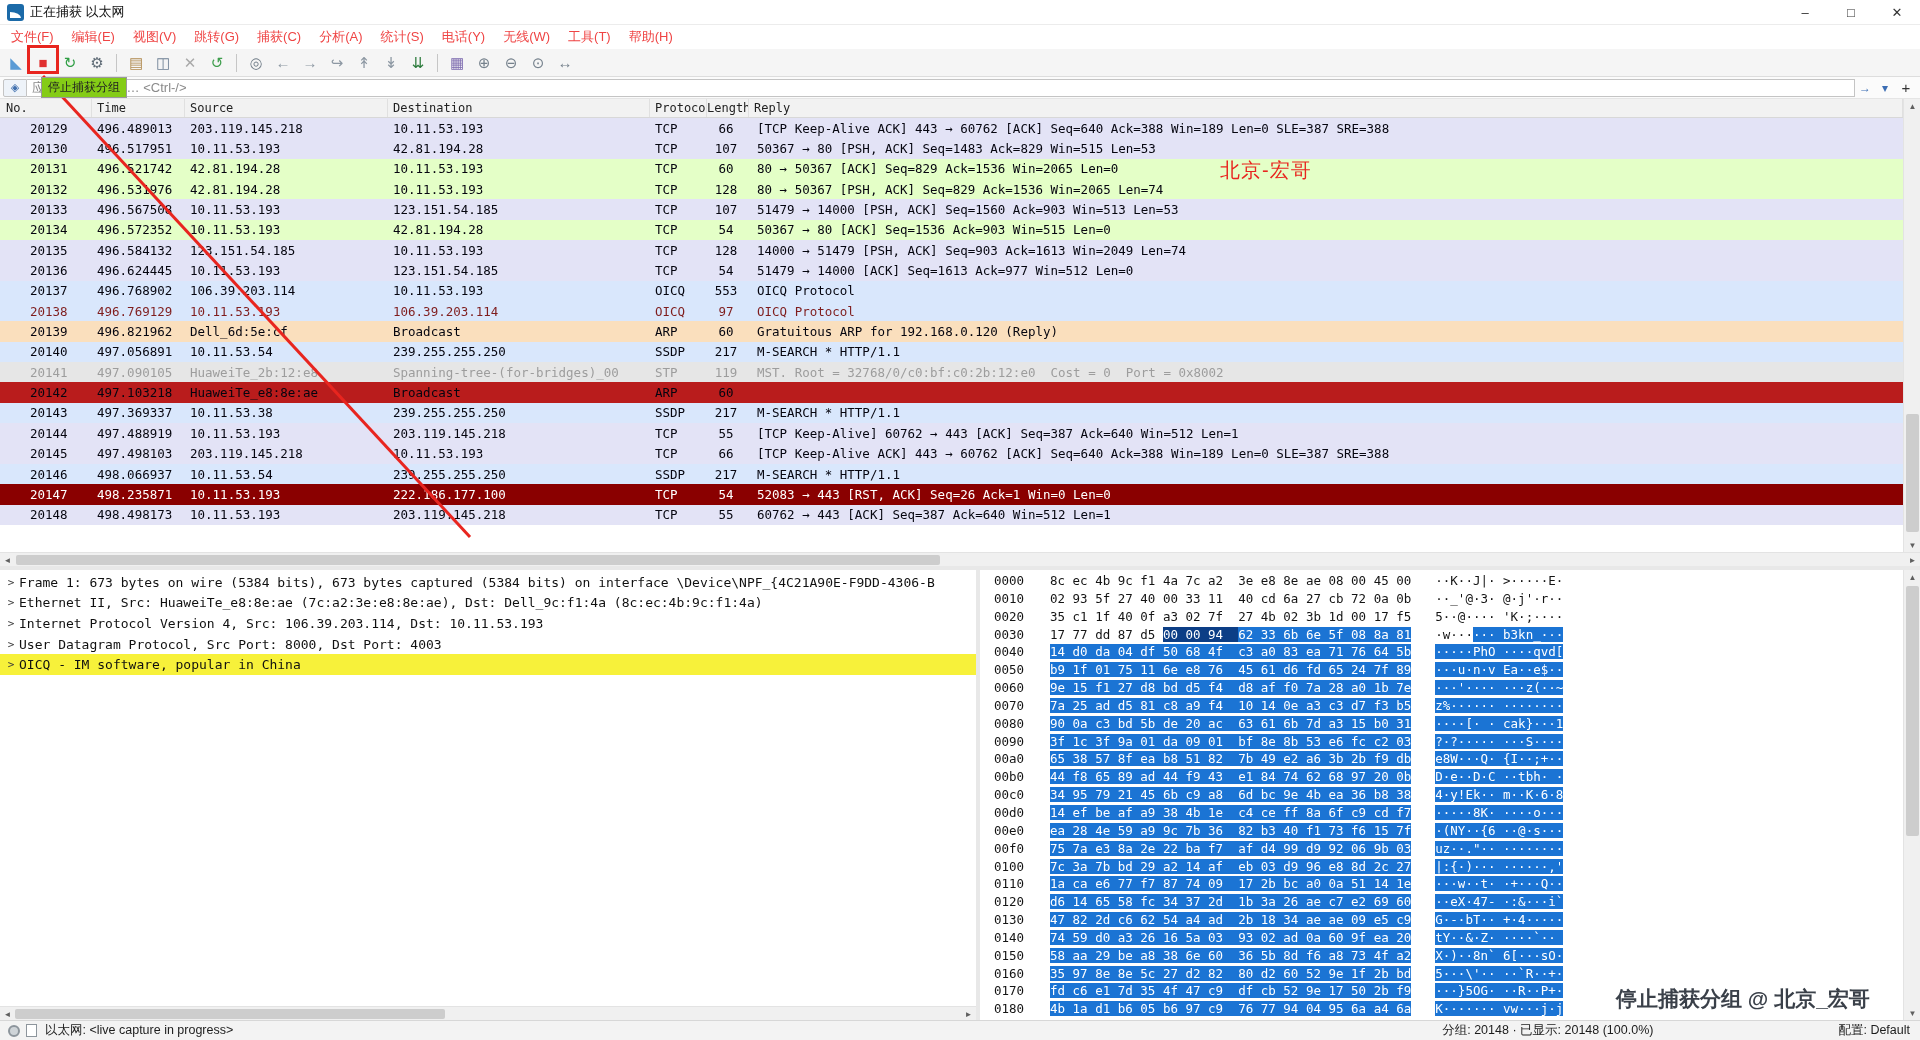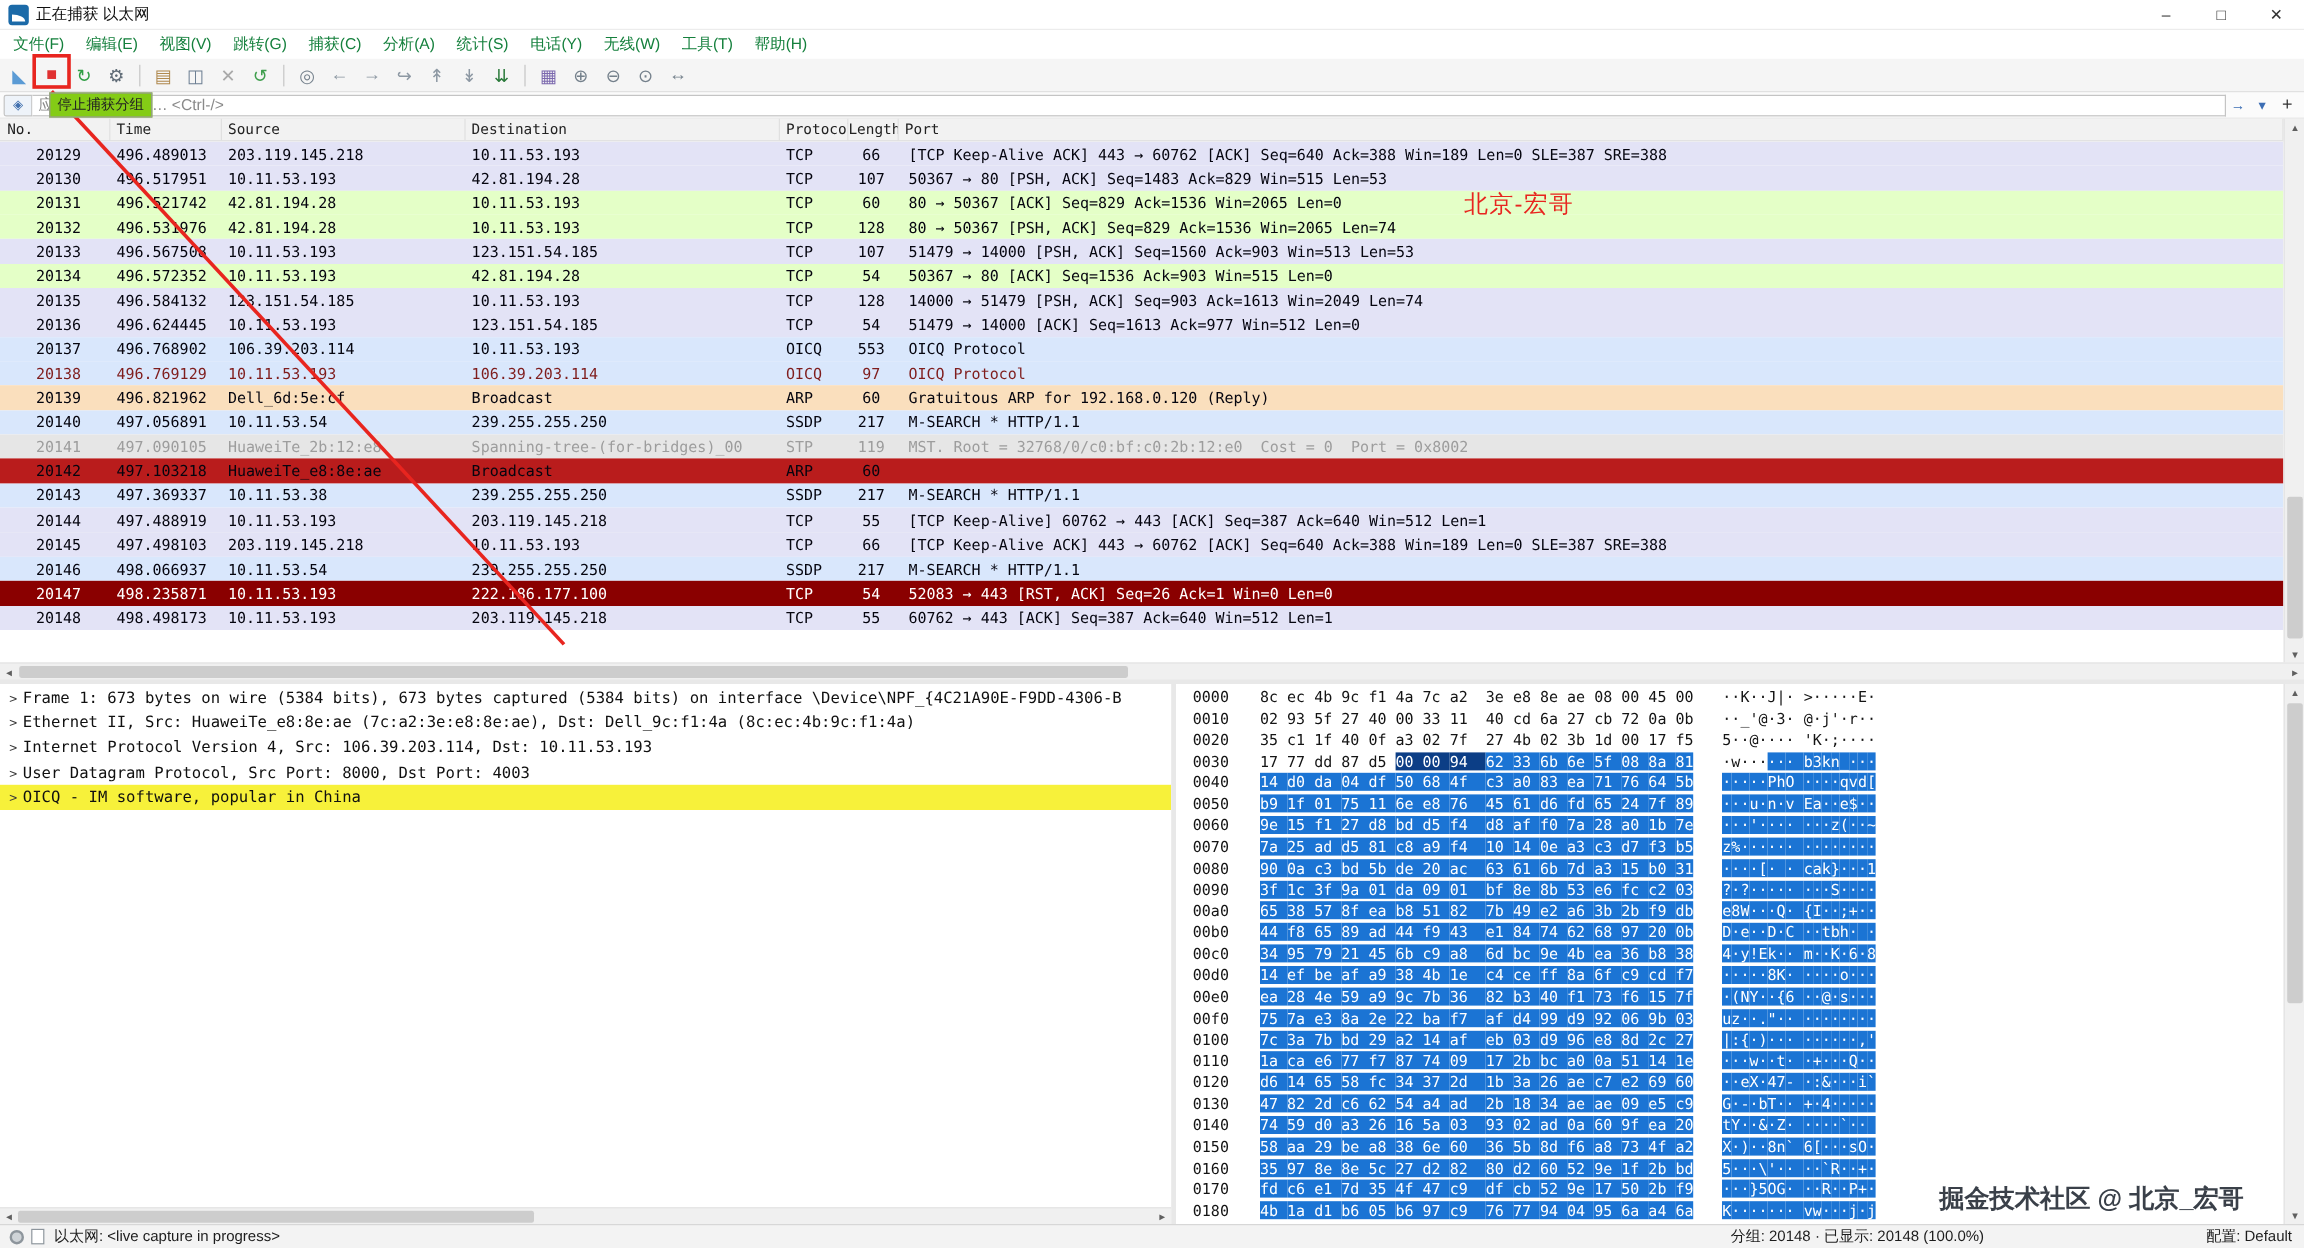--- a/index.html
+++ b/index.html
@@ -9,21 +9,21 @@
 
 #titlebar{position:absolute;top:0;left:0;right:0;height:25px;background:#fff;border-bottom:1px solid #ececec;display:flex;align-items:center}
 #app-icon{width:17px;height:17px;margin:0 6px 0 7px;border-radius:3px;background:#1b6aa8;position:relative;flex:0 0 auto}
 #app-icon:before{content:"";position:absolute;left:3px;top:8px;width:11px;height:6px;background:#fff;border-radius:0 100% 0 0 / 0 100% 0 0}
 #title-text{font-size:13px;color:#101010}
 #win-controls{margin-left:auto;display:flex;height:100%}
 .winbtn{width:46px;display:flex;align-items:center;justify-content:center;font-size:13px;color:#333}
 
 
 #menubar{position:absolute;top:25px;left:0;right:0;height:24px;display:flex;align-items:center;background:#fff;padding-left:2px}
-.mitem{padding:0 9px;height:100%;display:flex;align-items:center;font-size:13px;color:#15803d}
+.mitem{padding:0 9px;height:100%;display:flex;align-items:center;font-size:13px;color:#ef4444}
 
 
 #toolbar{position:absolute;top:49px;left:0;right:0;height:28px;background:#f5f5f5;border-bottom:1px solid #ddd;display:flex;align-items:center;padding-left:4px;gap:3px}
 .tbtn{width:24px;height:24px;display:flex;align-items:center;justify-content:center;font-size:15px}
 .tsep{width:1px;height:18px;background:#c6c6c6;margin:0 4px}
 
 
 #filterbar{position:absolute;top:77px;left:0;right:0;height:22px;background:#fbfbfb;border-bottom:1px solid #e5e5e5;display:flex;align-items:center;padding:1px 3px}
 #filter-bookmark{width:24px;height:18px;border:1px solid #c4c4c4;background:#eef3f9;color:#3f6fae;display:flex;align-items:center;justify-content:center;font-size:11px;border-radius:2px 0 0 2px;flex:0 0 auto}
 #filter-input{flex:1;height:18px;border:1px solid #c4c4c4;border-left:none;padding:0 5px;font-size:13px;color:#333;outline:none;font-family:"Liberation Sans",sans-serif;background:#fff}
@@ -158,21 +158,21 @@
   <div id="filter-add">+</div>
 </div>
 
 <div id="plheader">
     <div class="hc hc-no">No.</div>
     <div class="hc hc-time">Time</div>
     <div class="hc hc-src">Source</div>
     <div class="hc hc-dst">Destination</div>
     <div class="hc hc-proto">Protocol</div>
     <div class="hc hc-len">Length</div>
-    <div class="hc hc-info">Port</div>
+    <div class="hc hc-info">Reply</div>
   </div>
 <div id="plrows">
     <div class="prow" style="background: rgb(227, 227, 246); color: rgb(5, 5, 15);"><span class="pc pc-no">20129</span><span class="pc pc-time">496.489013</span><span class="pc pc-src">203.119.145.218</span><span class="pc pc-dst">10.11.53.193</span><span class="pc pc-proto">TCP</span><span class="pc pc-len">66</span><span class="pc pc-info">[TCP Keep-Alive ACK] 443 → 60762 [ACK] Seq=640 Ack=388 Win=189 Len=0 SLE=387 SRE=388</span></div>
     <div class="prow" style="background: rgb(227, 227, 246); color: rgb(5, 5, 15);"><span class="pc pc-no">20130</span><span class="pc pc-time">496.517951</span><span class="pc pc-src">10.11.53.193</span><span class="pc pc-dst">42.81.194.28</span><span class="pc pc-proto">TCP</span><span class="pc pc-len">107</span><span class="pc pc-info">50367 → 80 [PSH, ACK] Seq=1483 Ack=829 Win=515 Len=53</span></div>
     <div class="prow" style="background: rgb(228, 255, 199); color: rgb(5, 5, 15);"><span class="pc pc-no">20131</span><span class="pc pc-time">496.521742</span><span class="pc pc-src">42.81.194.28</span><span class="pc pc-dst">10.11.53.193</span><span class="pc pc-proto">TCP</span><span class="pc pc-len">60</span><span class="pc pc-info">80 → 50367 [ACK] Seq=829 Ack=1536 Win=2065 Len=0</span></div>
     <div class="prow" style="background: rgb(228, 255, 199); color: rgb(5, 5, 15);"><span class="pc pc-no">20132</span><span class="pc pc-time">496.531976</span><span class="pc pc-src">42.81.194.28</span><span class="pc pc-dst">10.11.53.193</span><span class="pc pc-proto">TCP</span><span class="pc pc-len">128</span><span class="pc pc-info">80 → 50367 [PSH, ACK] Seq=829 Ack=1536 Win=2065 Len=74</span></div>
     <div class="prow" style="background: rgb(227, 227, 246); color: rgb(5, 5, 15);"><span class="pc pc-no">20133</span><span class="pc pc-time">496.567508</span><span class="pc pc-src">10.11.53.193</span><span class="pc pc-dst">123.151.54.185</span><span class="pc pc-proto">TCP</span><span class="pc pc-len">107</span><span class="pc pc-info">51479 → 14000 [PSH, ACK] Seq=1560 Ack=903 Win=513 Len=53</span></div>
     <div class="prow" style="background: rgb(228, 255, 199); color: rgb(5, 5, 15);"><span class="pc pc-no">20134</span><span class="pc pc-time">496.572352</span><span class="pc pc-src">10.11.53.193</span><span class="pc pc-dst">42.81.194.28</span><span class="pc pc-proto">TCP</span><span class="pc pc-len">54</span><span class="pc pc-info">50367 → 80 [ACK] Seq=1536 Ack=903 Win=515 Len=0</span></div>
     <div class="prow" style="background: rgb(227, 227, 246); color: rgb(5, 5, 15);"><span class="pc pc-no">20135</span><span class="pc pc-time">496.584132</span><span class="pc pc-src">123.151.54.185</span><span class="pc pc-dst">10.11.53.193</span><span class="pc pc-proto">TCP</span><span class="pc pc-len">128</span><span class="pc pc-info">14000 → 51479 [PSH, ACK] Seq=903 Ack=1613 Win=2049 Len=74</span></div>
     <div class="prow" style="background: rgb(227, 227, 246); color: rgb(5, 5, 15);"><span class="pc pc-no">20136</span><span class="pc pc-time">496.624445</span><span class="pc pc-src">10.11.53.193</span><span class="pc pc-dst">123.151.54.185</span><span class="pc pc-proto">TCP</span><span class="pc pc-len">54</span><span class="pc pc-info">51479 → 14000 [ACK] Seq=1613 Ack=977 Win=512 Len=0</span></div>
@@ -261,13 +261,13 @@
     <span id="sb-profile">配置: Default</span>
   </div>
 </div>
 
 <svg id="ann-svg" width="1920" height="1040">
   <line x1="43" y1="76" x2="470" y2="537" stroke="var(--ann)" stroke-width="3"></line>
 </svg>
 <div id="ann-box"></div>
 <div id="ann-label">北京-宏哥</div>
 <div id="tooltip">停止捕获分组</div>
-<div id="watermark">掘金技术社区 @ 北京_宏哥</div>
+<div id="watermark">停止捕获分组 @ 北京_宏哥</div>
 
 </body></html>

